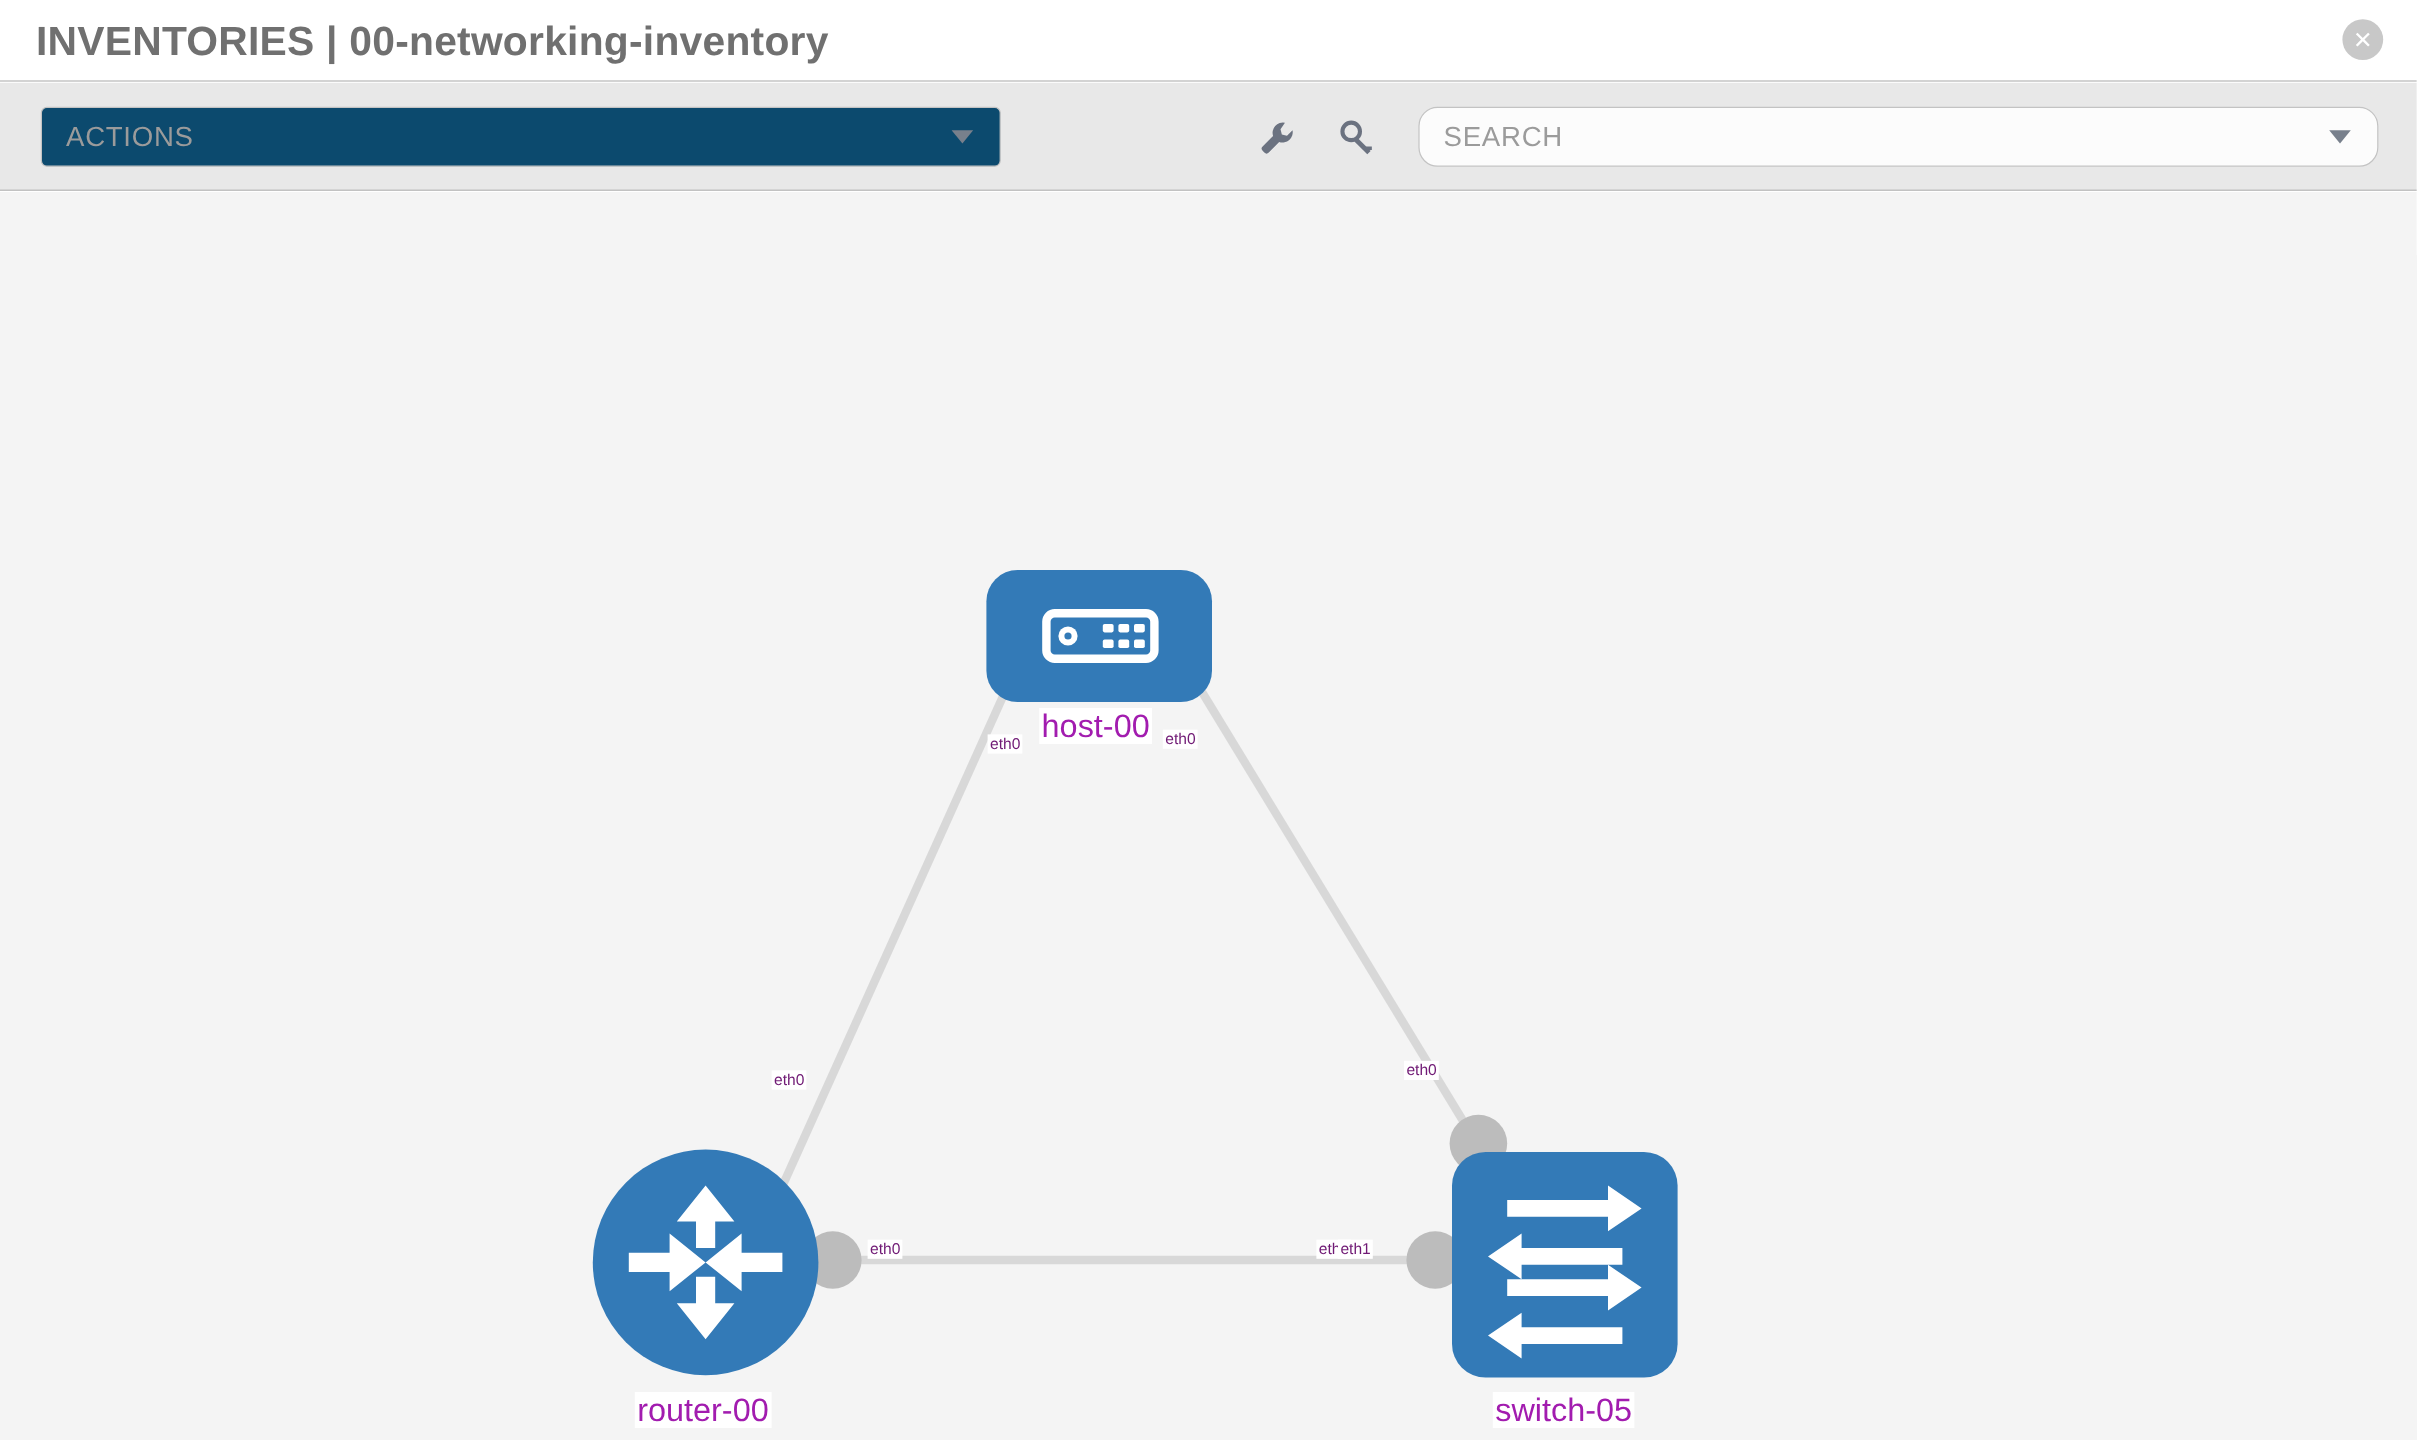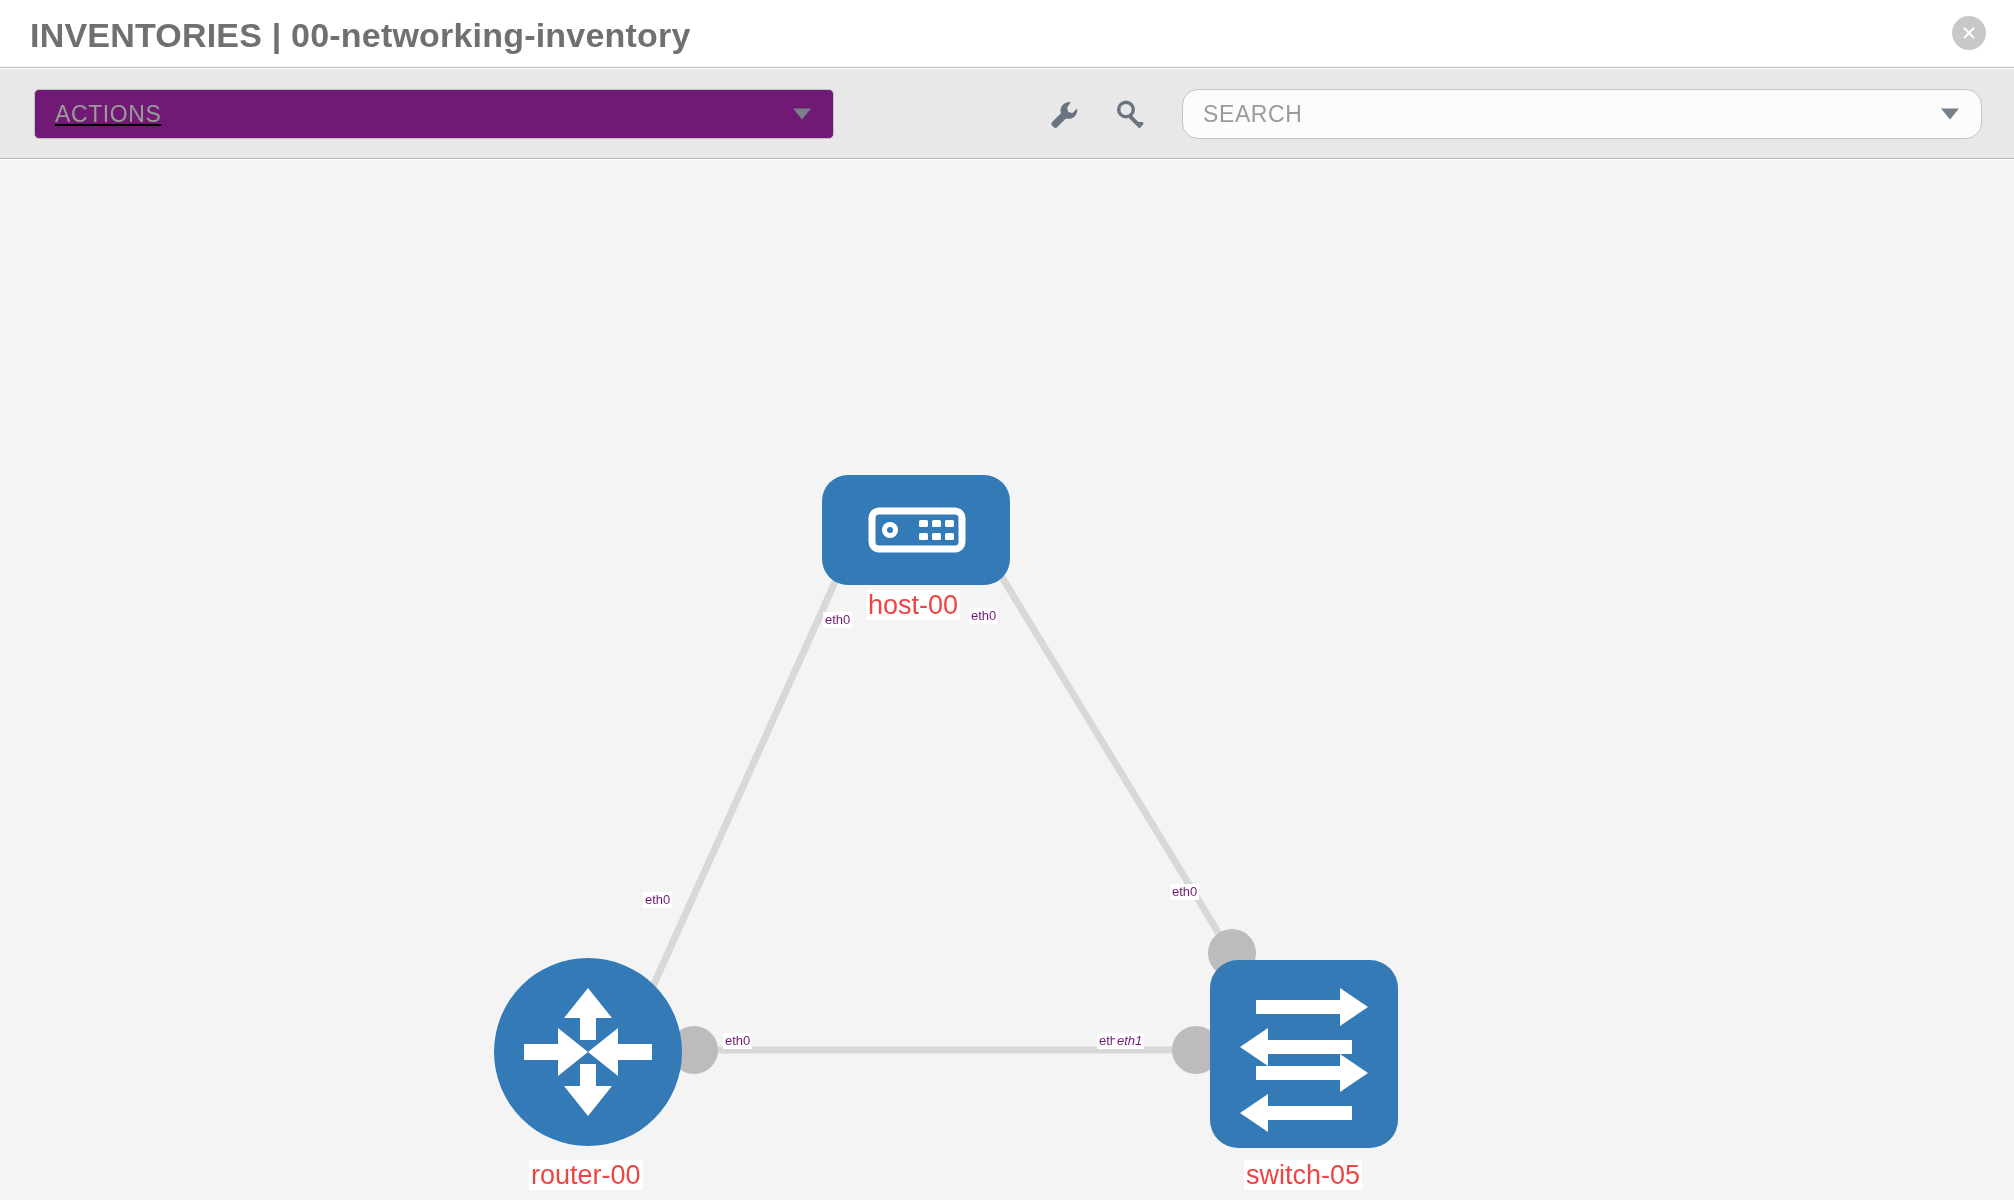--- a/index.html
+++ b/index.html
@@ -41,26 +41,25 @@
   
   .toolbar {
     position: absolute; top: 69px; left: 0;
     width: 2014px; height: 90px;
     background: #e8e8e8;
     border-bottom: 1px solid #b7b7b7;
   }
   .actions-select {
     position: absolute; left: 34px; top: 20px;
     width: 800px; height: 50px;
-    background: #701a75;
+    background: #0c4a6e;
     border: 1px solid #c3c3c3;
     border-radius: 5px;
     display: flex; align-items: center;
     cursor: pointer;
-    text-decoration: underline;
   }
   .actions-select .label {
     margin-left: 20px;
     font-size: 23px; color: #9b9b9b;
     letter-spacing: 0.6px;
   }
   .caret {
     position: absolute; right: 22px; top: 50%;
     transform: translateY(-50%);
     width: 0; height: 0;
@@ -98,21 +97,21 @@
     position: absolute; top: 160px; left: 0;
     width: 2014px; height: 1040px;
     background: #f4f4f4;
     overflow: hidden;
   }
   .topology-svg { position: absolute; top: 0; left: 0; }
 
   .node-label {
     position: absolute;
     background: #ffffff;
-    color: #ef4444;
+    color: #a21caf;
     white-space: nowrap;
     line-height: 1.05;
     padding: 1px 2px;
   }
   .node-label.big  { font-size: 27px; }
   .iface-label {
     position: absolute;
     background: #ffffff;
     color: #701a75;
     font-size: 13px;
@@ -242,16 +241,16 @@
     <div class="iface-label" style="left:969px; top:448px;">eth0</div>
 
     <div class="iface-label" style="left:643px; top:732px;">eth0</div>
 
     <div class="iface-label" style="left:1170px; top:724px;">eth0</div>
 
     <div class="iface-label" style="left:723px; top:873px;">eth0</div>
 
     <div class="iface-label" style="left:1097px; top:873px;">eth0</div>
 
-    <div class="iface-label" style="left:1115px; top:873px;font-style:italic;">eth1</div>
+    <div class="iface-label" style="left:1115px; top:873px;">eth1</div>
 
   </div>
 </div>
 
 </body></html>

